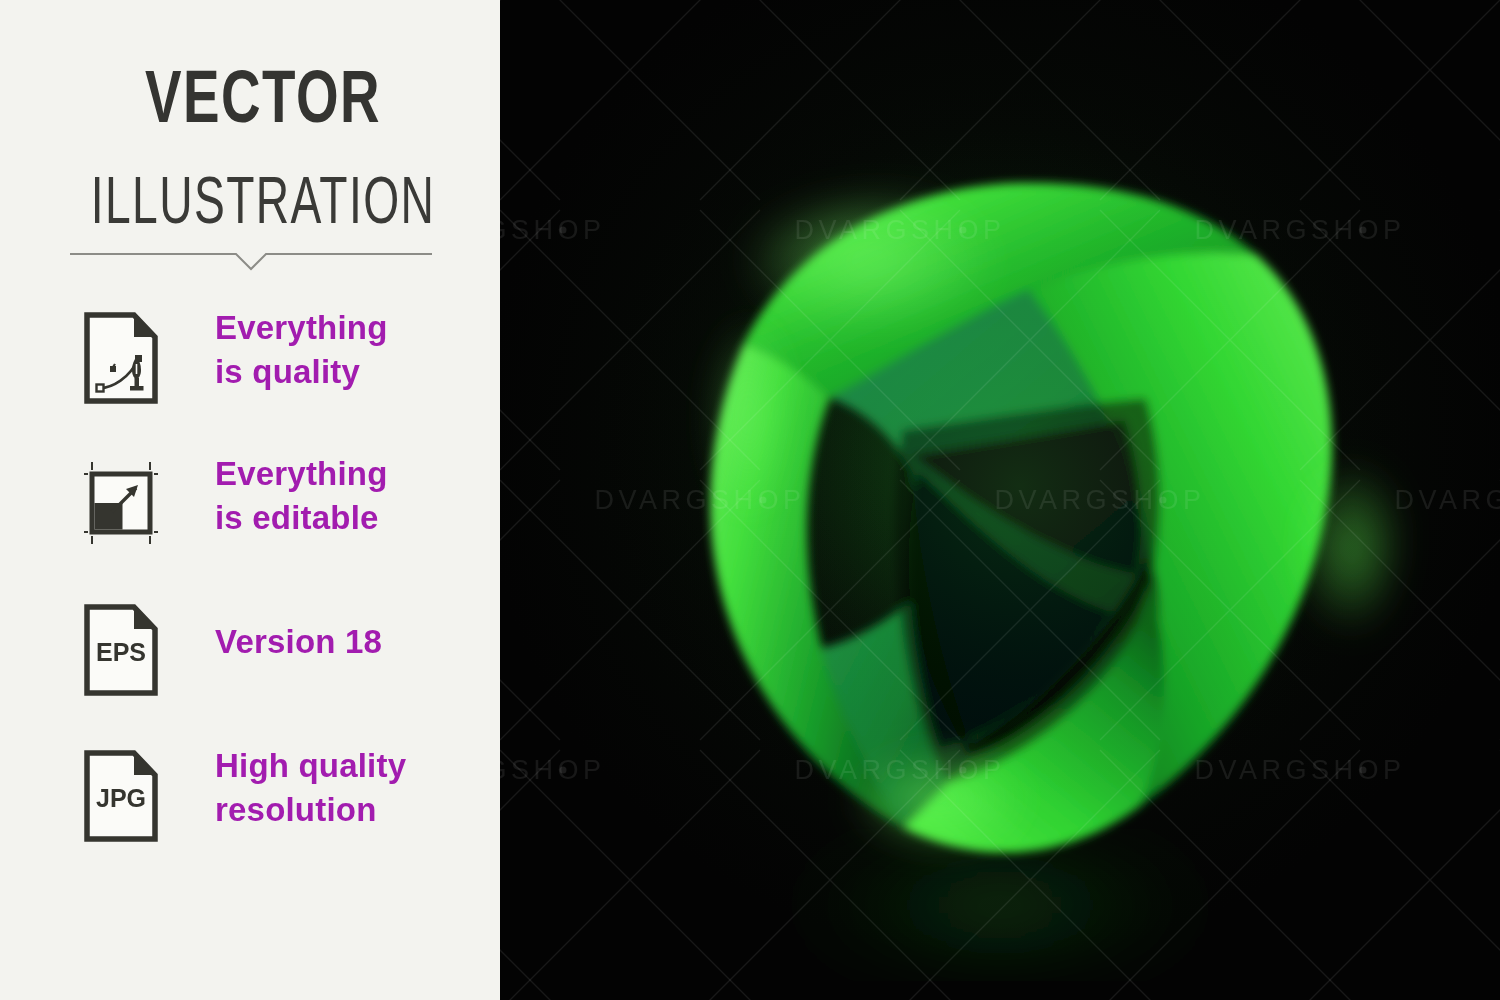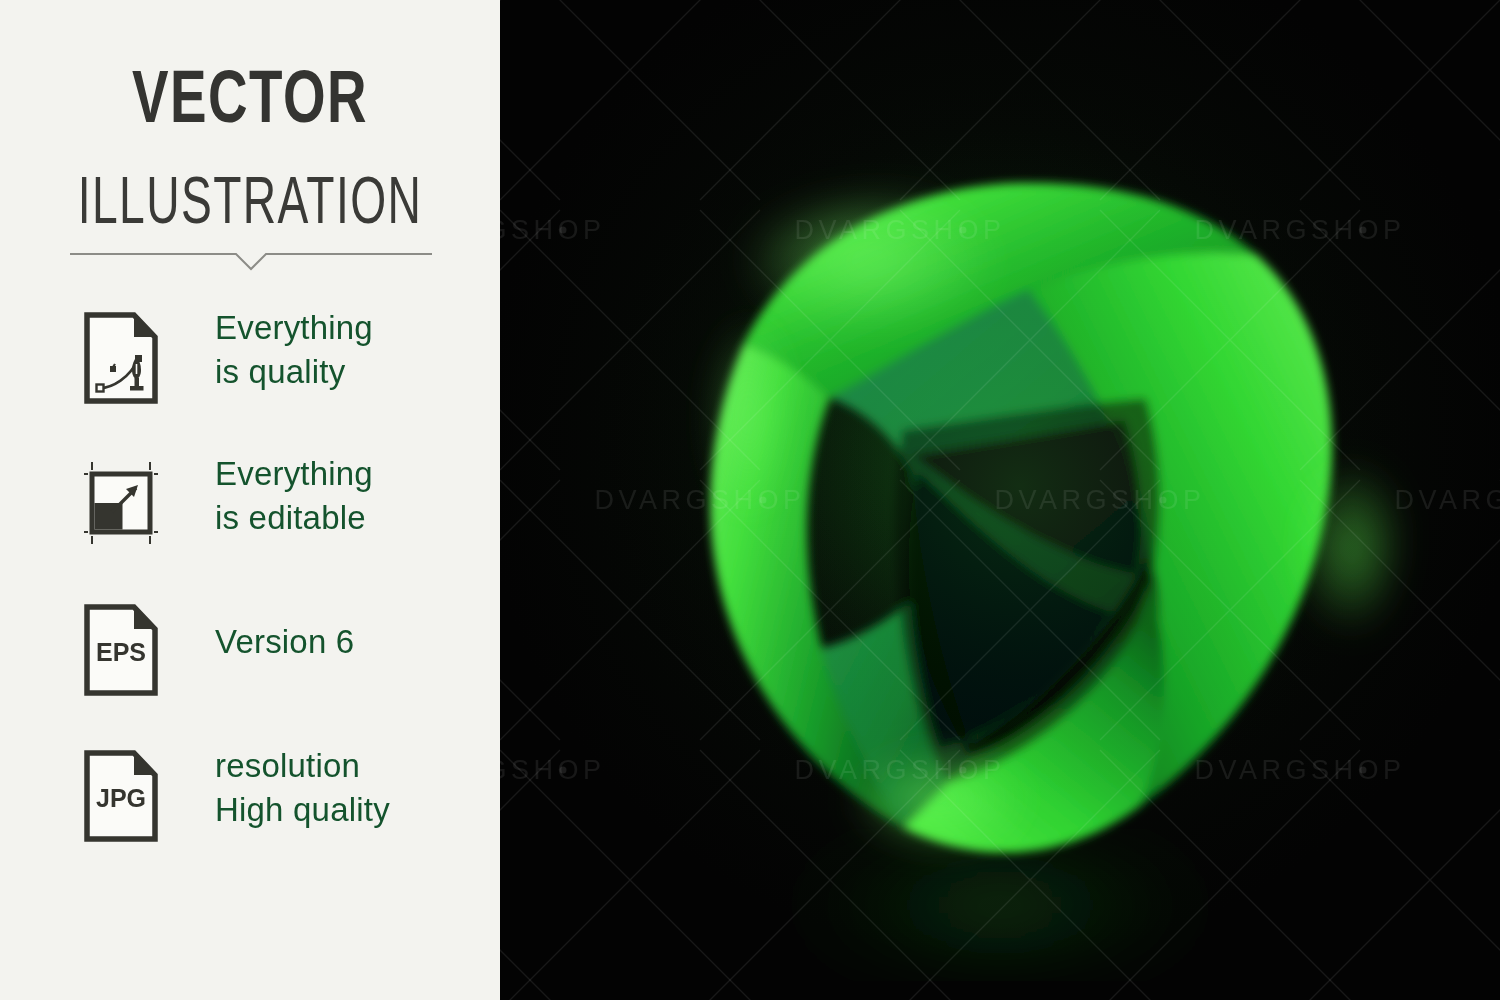--- a/index.html
+++ b/index.html
@@ -29,20 +29,21 @@
     background: #F3F3EF;
     overflow: hidden;
   }
 
   #title-block {
     position: absolute;
     left: 0;
     top: 58px;
     width: 500px;
     text-align: center;
+    padding-left: 13px;
   }
 
   #title-primary {
     font-family: "Liberation Sans Narrow", "Liberation Sans", sans-serif;
     font-weight: bold;
     font-size: 74px;
     line-height: 78px;
     letter-spacing: 2px;
     color: #343431;
     transform: scaleX(0.74);
@@ -93,22 +94,22 @@
     height: 92px;
   }
 
   .feature-label {
     position: absolute;
     left: 215px;
     top: 6px;
     width: 270px;
     font-size: 33px;
     line-height: 44px;
-    font-weight: 400;
-    color: #14532d;
+    font-weight: 700;
+    color: #a21caf;
     letter-spacing: 0.2px;
   }
   .feature-label.single-line {
     top: 28px;
   }
 
   
   #art-panel {
     position: absolute;
     left: 500px;
@@ -211,33 +212,33 @@
         </div>
       </div>
 
       <div class="feature-row">
         <svg class="feature-icon" viewBox="0 0 74 92">
           <path d="M3,3 L50,3 L71,25 L71,89 L3,89 Z" fill="#FBFBF8" stroke="#35352F" stroke-width="5.5" stroke-linejoin="miter"></path>
           <path d="M50,3 L50,25 L71,25 Z" fill="#35352F"></path>
           <text x="37" y="57" text-anchor="middle" font-family="Liberation Sans, sans-serif" font-weight="bold" font-size="25" fill="#35352F">EPS</text>
         </svg>
         <div class="feature-label single-line">
-          <div>Version 6</div>
+          <div>Version 18</div>
         </div>
       </div>
 
       <div class="feature-row">
         <svg class="feature-icon" viewBox="0 0 74 92">
           <path d="M3,3 L50,3 L71,25 L71,89 L3,89 Z" fill="#FBFBF8" stroke="#35352F" stroke-width="5.5" stroke-linejoin="miter"></path>
           <path d="M50,3 L50,25 L71,25 Z" fill="#35352F"></path>
           <text x="37" y="57" text-anchor="middle" font-family="Liberation Sans, sans-serif" font-weight="bold" font-size="25" fill="#35352F">JPG</text>
         </svg>
         <div class="feature-label">
+          <div>High quality</div>
           <div>resolution</div>
-          <div>High quality</div>
         </div>
       </div>
 
     </div>
   </div>
 
   <div id="art-panel">
 
     <svg id="art-stage" viewBox="0 0 1000 1000" preserveAspectRatio="none">
       <defs>

